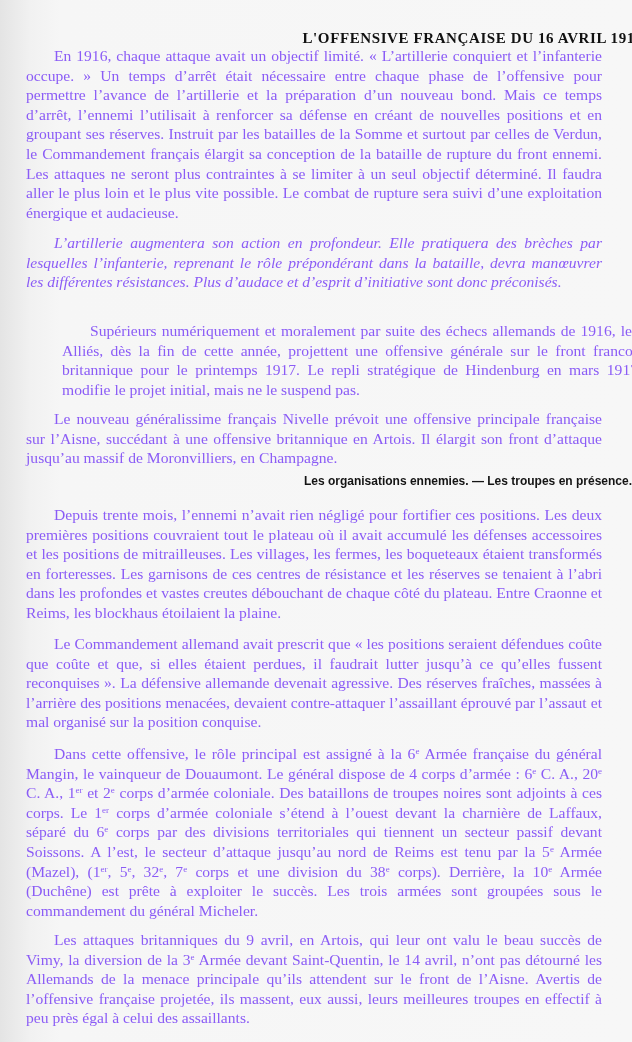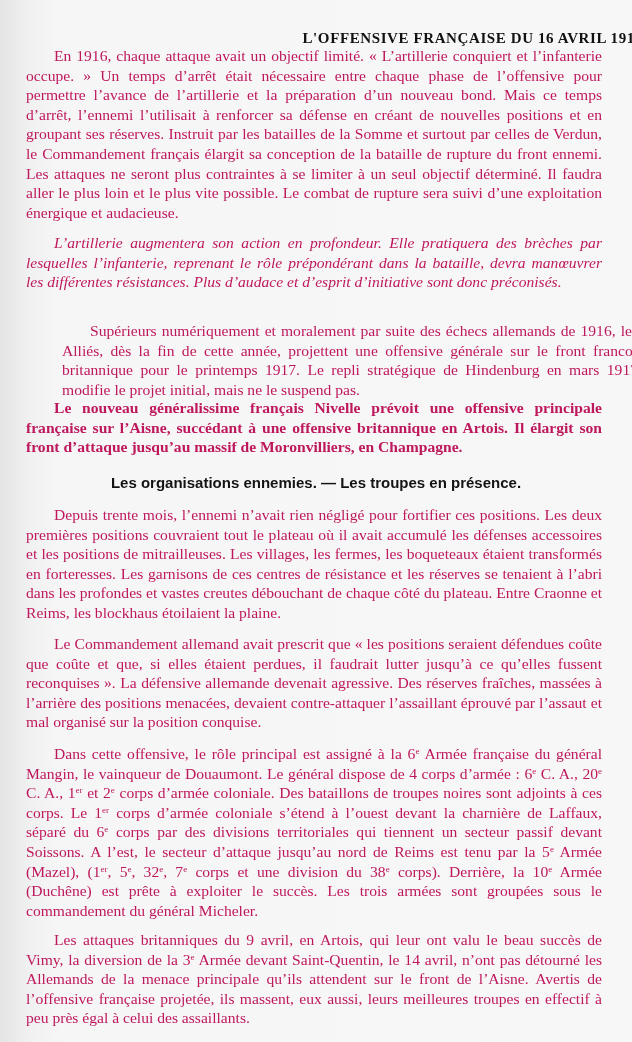--- a/index.html
+++ b/index.html
@@ -10,42 +10,42 @@
     font-family: "Liberation Serif", "DejaVu Serif", serif;
   }
   .page { position: relative; width: 632px; height: 1042px; }
   .title {
     position: absolute; top: 19px; left: 0; width: 632px; text-align: right;
     font-family: "Liberation Serif", "DejaVu Serif", serif;
     font-weight: bold; font-size: 15px; letter-spacing: 0.6px; color: #111;
     margin: 11px;
   }
   .section-heading {
-    position: absolute; left: 0; width: 632px; text-align: center;
+    position: absolute; left: 0; width: 632px; text-align: right;
     font-family: "Liberation Sans", "DejaVu Sans", sans-serif;
-    font-weight: bold; font-size: 15px; color: #141414; margin: 0;
+    font-weight: bold; font-size: 12px; color: #141414; margin: 0;
   }
   .para {
     position: absolute; left: 26px; width: 576px;
     font-size: 15.6px; line-height: 19.6px;
     text-align: justify; text-indent: 28px; margin: 0;
-    color: #be185d;
+    color: #8b5cf6;
   }
   sup { font-size: 9px; line-height: 0; vertical-align: 5px; }
 </style>
 </head>
 <body>
 
 <div class="page">
   <h1 class="title">L'OFFENSIVE FRANÇAISE DU 16 AVRIL 1917</h1>
 
   <p class="para" style="top:46px;">En 1916, chaque attaque avait un objectif limité. « L’artillerie conquiert et l’infanterie occupe. » Un temps d’arrêt était nécessaire entre chaque phase de l’offensive pour permettre l’avance de l’artillerie et la préparation d’un nouveau bond. Mais ce temps d’arrêt, l’ennemi l’utilisait à renforcer sa défense en créant de nouvelles positions et en groupant ses réserves. Instruit par les batailles de la Somme et surtout par celles de Verdun, le Commandement français élargit sa conception de la bataille de rupture du front ennemi. Les attaques ne seront plus contraintes à se limiter à un seul objectif déterminé. Il faudra aller le plus loin et le plus vite possible. Le combat de rupture sera suivi d’une exploitation énergique et audacieuse.</p>
   <p class="para" style="top:233px;font-style:italic;">L’artillerie augmentera son action en profondeur. Elle pratiquera des brèches par lesquelles l’infanterie, reprenant le rôle prépondérant dans la bataille, devra manœuvrer les différentes résistances. Plus d’audace et d’esprit d’initiative sont donc préconisés.</p>
   <p class="para" style="top:321px;margin-left:36px;">Supérieurs numériquement et moralement par suite des échecs allemands de 1916, les Alliés, dès la fin de cette année, projettent une offensive générale sur le front franco-britannique pour le printemps 1917. Le repli stratégique de Hindenburg en mars 1917 modifie le projet initial, mais ne le suspend pas.</p>
-  <p class="para" style="top:398px;font-weight:bold;">Le nouveau généralissime français Nivelle prévoit une offensive principale française sur l’Aisne, succédant à une offensive britannique en Artois. Il élargit son front d’attaque jusqu’au massif de Moronvilliers, en Champagne.</p>
+  <p class="para" style="top:409px;">Le nouveau généralissime français Nivelle prévoit une offensive principale française sur l’Aisne, succédant à une offensive britannique en Artois. Il élargit son front d’attaque jusqu’au massif de Moronvilliers, en Champagne.</p>
 
   <h2 class="section-heading" style="top:474px;">Les organisations ennemies. — Les troupes en présence.</h2>
 
   <p class="para" style="top:505px;">Depuis trente mois, l’ennemi n’avait rien négligé pour fortifier ces positions. Les deux premières positions couvraient tout le plateau où il avait accumulé les défenses accessoires et les positions de mitrailleuses. Les villages, les fermes, les boqueteaux étaient transformés en forteresses. Les garnisons de ces centres de résistance et les réserves se tenaient à l’abri dans les profondes et vastes creutes débouchant de chaque côté du plateau. Entre Craonne et Reims, les blockhaus étoilaient la plaine.</p>
   <p class="para" style="top:634px;">Le Commandement allemand avait prescrit que « les positions seraient défendues coûte que coûte et que, si elles étaient perdues, il faudrait lutter jusqu’à ce qu’elles fussent reconquises ». La défensive allemande devenait agressive. Des réserves fraîches, massées à l’arrière des positions menacées, devaient contre-attaquer l’assaillant éprouvé par l’assaut et mal organisé sur la position conquise.</p>
 
   <p class="para" style="top:744px;"><span>Dans cette offensive, le rôle principal est assigné à la 6</span><sup>e</sup><span> Armée française du général Mangin, le vainqueur de Douaumont. Le général dispose de 4 corps d’armée : 6</span><sup>e</sup><span> C. A., 20</span><sup>e</sup><span> C. A., 1</span><sup>er</sup><span> et 2</span><sup>e</sup><span> corps d’armée coloniale. Des bataillons de troupes noires sont adjoints à ces corps. Le 1</span><sup>er</sup><span> corps d’armée coloniale s’étend à l’ouest devant la charnière de Laffaux, séparé du 6</span><sup>e</sup><span> corps par des divisions territoriales qui tiennent un secteur passif devant Soissons. A l’est, le secteur d’attaque jusqu’au nord de Reims est tenu par la 5</span><sup>e</sup><span> Armée (Mazel), (1</span><sup>er</sup><span>, 5</span><sup>e</sup><span>, 32</span><sup>e</sup><span>, 7</span><sup>e</sup><span> corps et une division du 38</span><sup>e</sup><span> corps). Derrière, la 10</span><sup>e</sup><span> Armée (Duchêne) est prête à exploiter le succès. Les trois armées sont groupées sous le commandement du général Micheler.</span></p>
 
   <p class="para" style="top:930px;"><span>Les attaques britanniques du 9 avril, en Artois, qui leur ont valu le beau succès de Vimy, la diversion de la 3</span><sup>e</sup><span> Armée devant Saint-Quentin, le 14 avril, n’ont pas détourné les Allemands de la menace principale qu’ils attendent sur le front de l’Aisne. Avertis de l’offensive française projetée, ils massent, eux aussi, leurs meilleures troupes en effectif à peu près égal à celui des assaillants.</span></p>
 </div>

